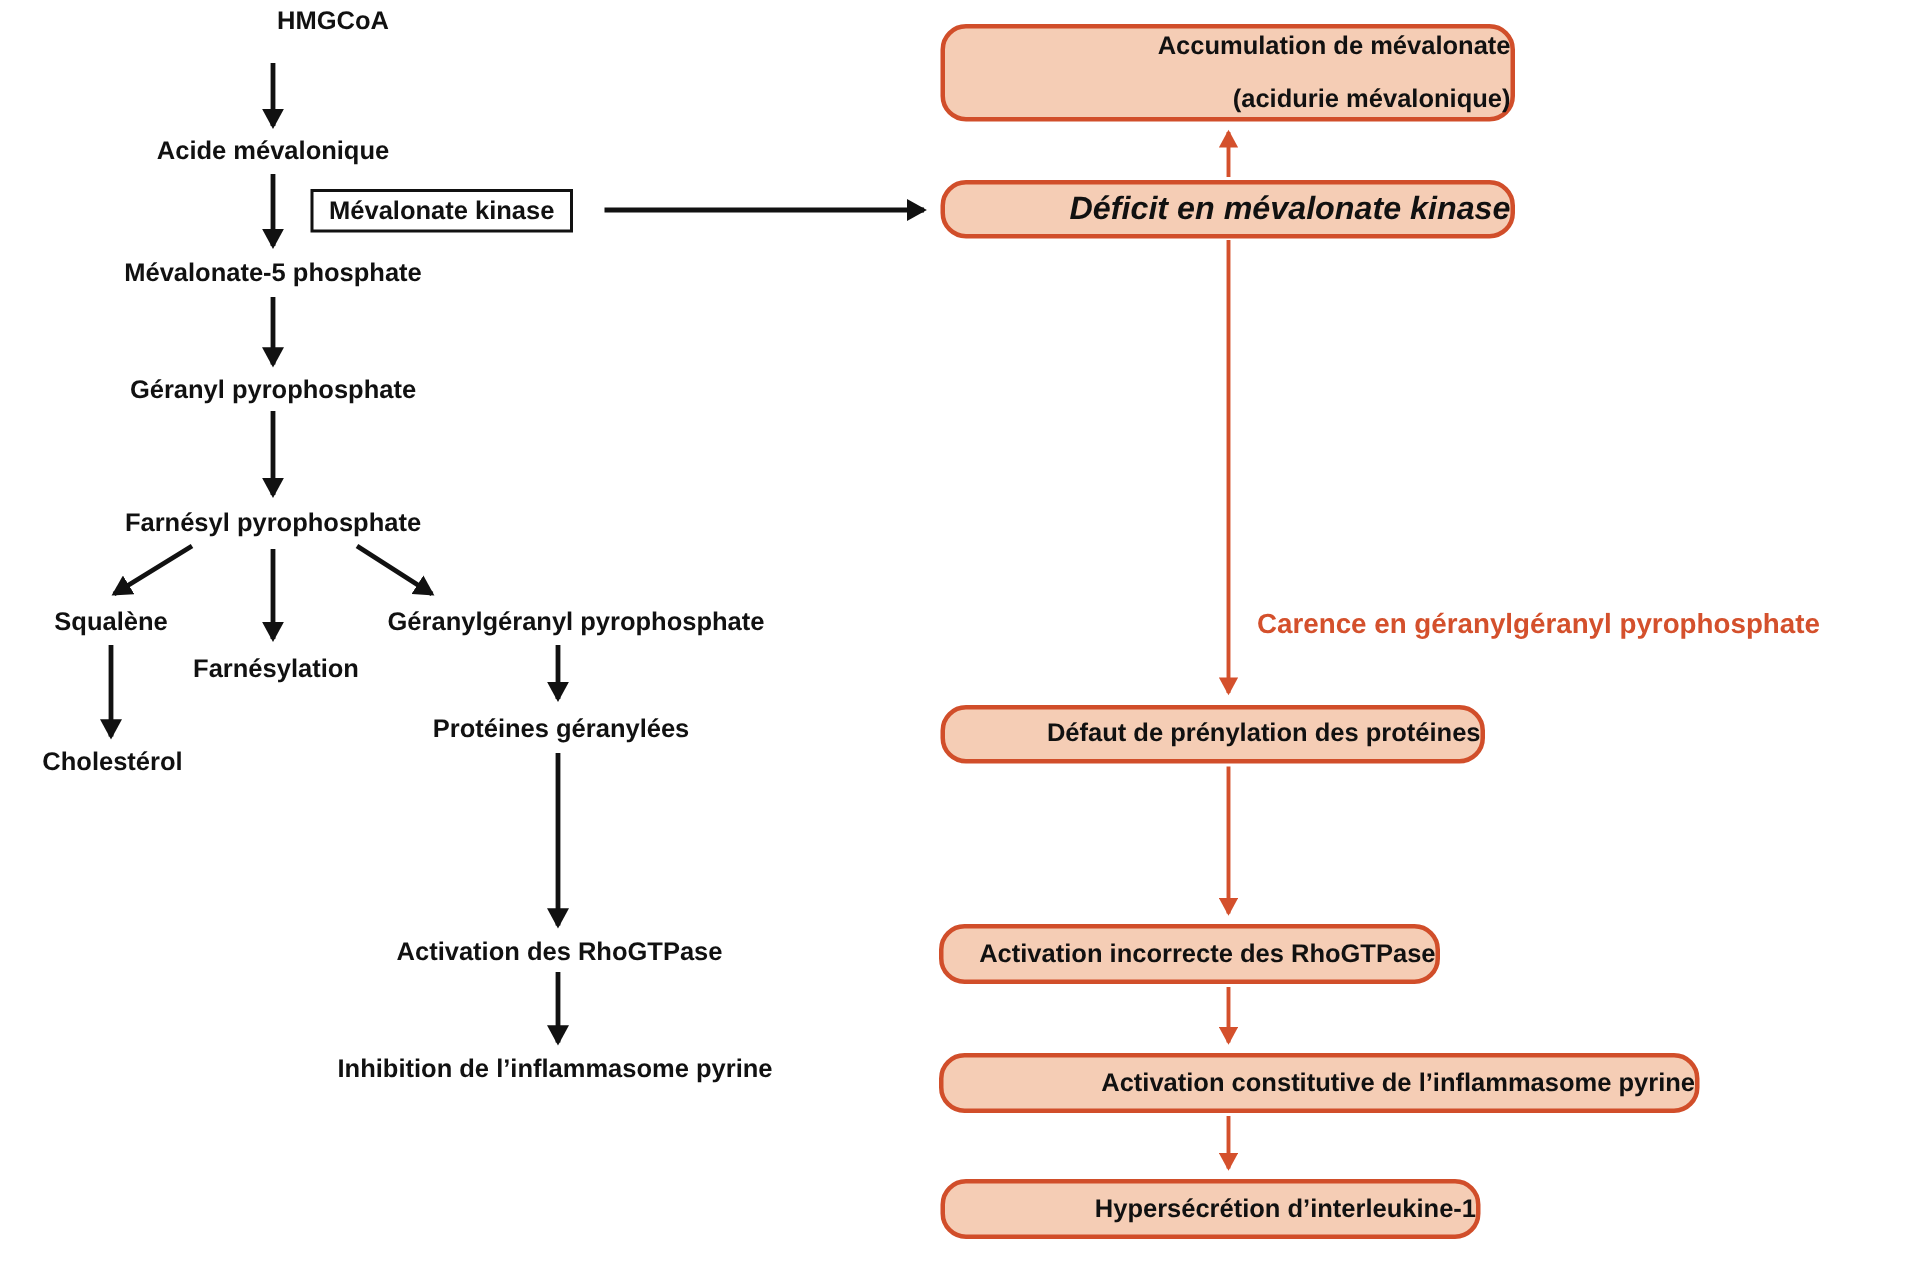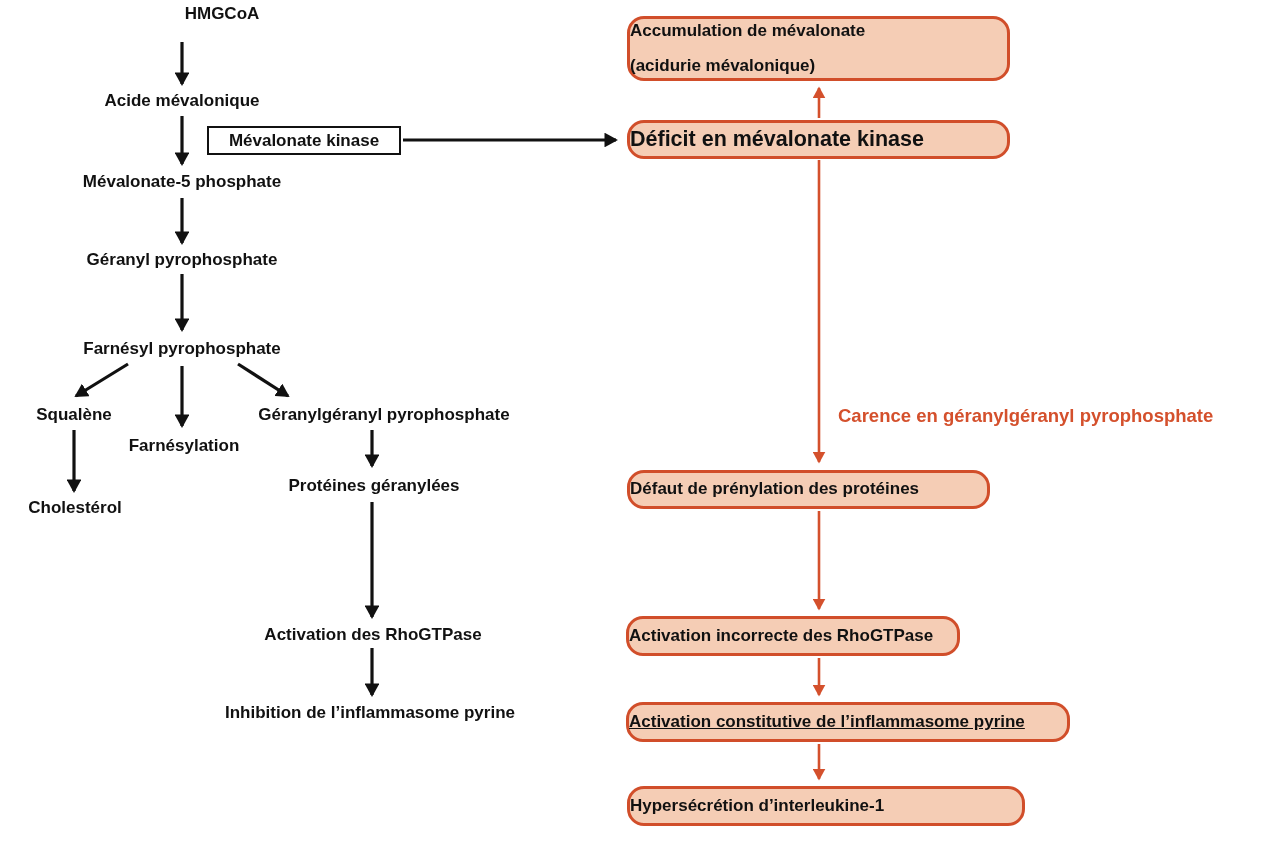--- a/index.html
+++ b/index.html
@@ -34,21 +34,21 @@
     display:flex;align-items:center;justify-content:center;
     font-weight:700;font-size:17px;color:var(--text, #111);
     white-space:nowrap;
   }
   .obox{
     position:absolute;
     box-sizing:border-box;
     background:var(--box-fill, #f5cdb5);
     border:3px solid var(--box-border, #d14e2a);
     border-radius:17px;
-    display:flex;flex-direction:column;align-items:flex-start;justify-content:center;
+    display:flex;flex-direction:column;align-items:flex-end;justify-content:center;
     font-weight:700;font-size:17px;line-height:1.3;
     color:var(--text, #111);
     text-align:center;white-space:nowrap;gap:12px;
   }
   .obox.big{font-size:21.5px;}
   .carence{
     position:absolute;
     font-weight:700;
     font-size:18.5px;
     color:var(--arrow-red, #d4502c);
@@ -85,54 +85,54 @@
 
     <line class="wire-red" x1="819" y1="118" x2="819" y2="88" marker-end="url(#ah-red)"></line>
     <line class="wire-red" x1="819" y1="160" x2="819" y2="462" marker-end="url(#ah-red)"></line>
     <line class="wire-red" x1="819" y1="511" x2="819" y2="609" marker-end="url(#ah-red)"></line>
     <line class="wire-red" x1="819" y1="658" x2="819" y2="695" marker-end="url(#ah-red)"></line>
     <line class="wire-red" x1="819" y1="744" x2="819" y2="779" marker-end="url(#ah-red)"></line>
   </svg>
 
   <div class="lbl" style="left:182px;top:4px;margin-left:40px;">HMGCoA</div>
   <div class="lbl" style="left:182px;top:91px;">Acide mévalonique</div>
-  <div class="enzyme-box" style="left:207px;top:126px;width:194px;height:29px;">
+  <div class="enzyme-box" style="left:207px;top:126px;width:175px;height:29px;">
     <span>Mévalonate kinase</span>
   </div>
   <div class="lbl" style="left:182px;top:172px;">Mévalonate-5 phosphate</div>
   <div class="lbl" style="left:182px;top:250px;">Géranyl pyrophosphate</div>
   <div class="lbl" style="left:182px;top:339px;">Farnésyl pyrophosphate</div>
   <div class="lbl" style="left:74px;top:405px;">Squalène</div>
   <div class="lbl" style="left:184px;top:436px;">Farnésylation</div>
   <div class="lbl" style="left:372px;top:405px;margin-left:12px;">Géranylgéranyl pyrophosphate</div>
   <div class="lbl" style="left:75px;top:498px;">Cholestérol</div>
   <div class="lbl" style="left:374px;top:476px;">Protéines géranylées</div>
   <div class="lbl" style="left:373px;top:625px;">Activation des RhoGTPase</div>
   <div class="lbl" style="left:370px;top:703px;">Inhibition de l’inflammasome pyrine</div>
 
   <div class="obox" style="left:627px;top:16px;width:383px;height:65px;">
     <span>Accumulation de mévalonate</span>
     <span>(acidurie mévalonique)</span>
   </div>
 
-  <div class="obox big" style="left:627px;top:120px;width:383px;height:39px;">
+  <div class="obox big" style="left:627px;top:120px;width:383px;height:39px;font-style:italic;">
     <span>Déficit en mévalonate kinase</span>
   </div>
 
   <div class="carence" style="left:838px;top:405px;">Carence en géranylgéranyl pyrophosphate</div>
 
   <div class="obox" style="left:627px;top:470px;width:363px;height:39px;">
     <span>Défaut de prénylation des protéines</span>
   </div>
 
   <div class="obox" style="left:626px;top:616px;width:334px;height:40px;">
     <span>Activation incorrecte des RhoGTPase</span>
   </div>
 
-  <div class="obox" style="left:626px;top:702px;width:444px;height:40px;text-decoration:underline;">
+  <div class="obox" style="left:626px;top:702px;width:507px;height:40px;">
     <span>Activation constitutive de l’inflammasome pyrine</span>
   </div>
 
-  <div class="obox" style="left:627px;top:786px;width:398px;height:40px;">
+  <div class="obox" style="left:627px;top:786px;width:360px;height:40px;">
     <span>Hypersécrétion d’interleukine-1</span>
   </div>
 
 </div>
 
 </body></html>

